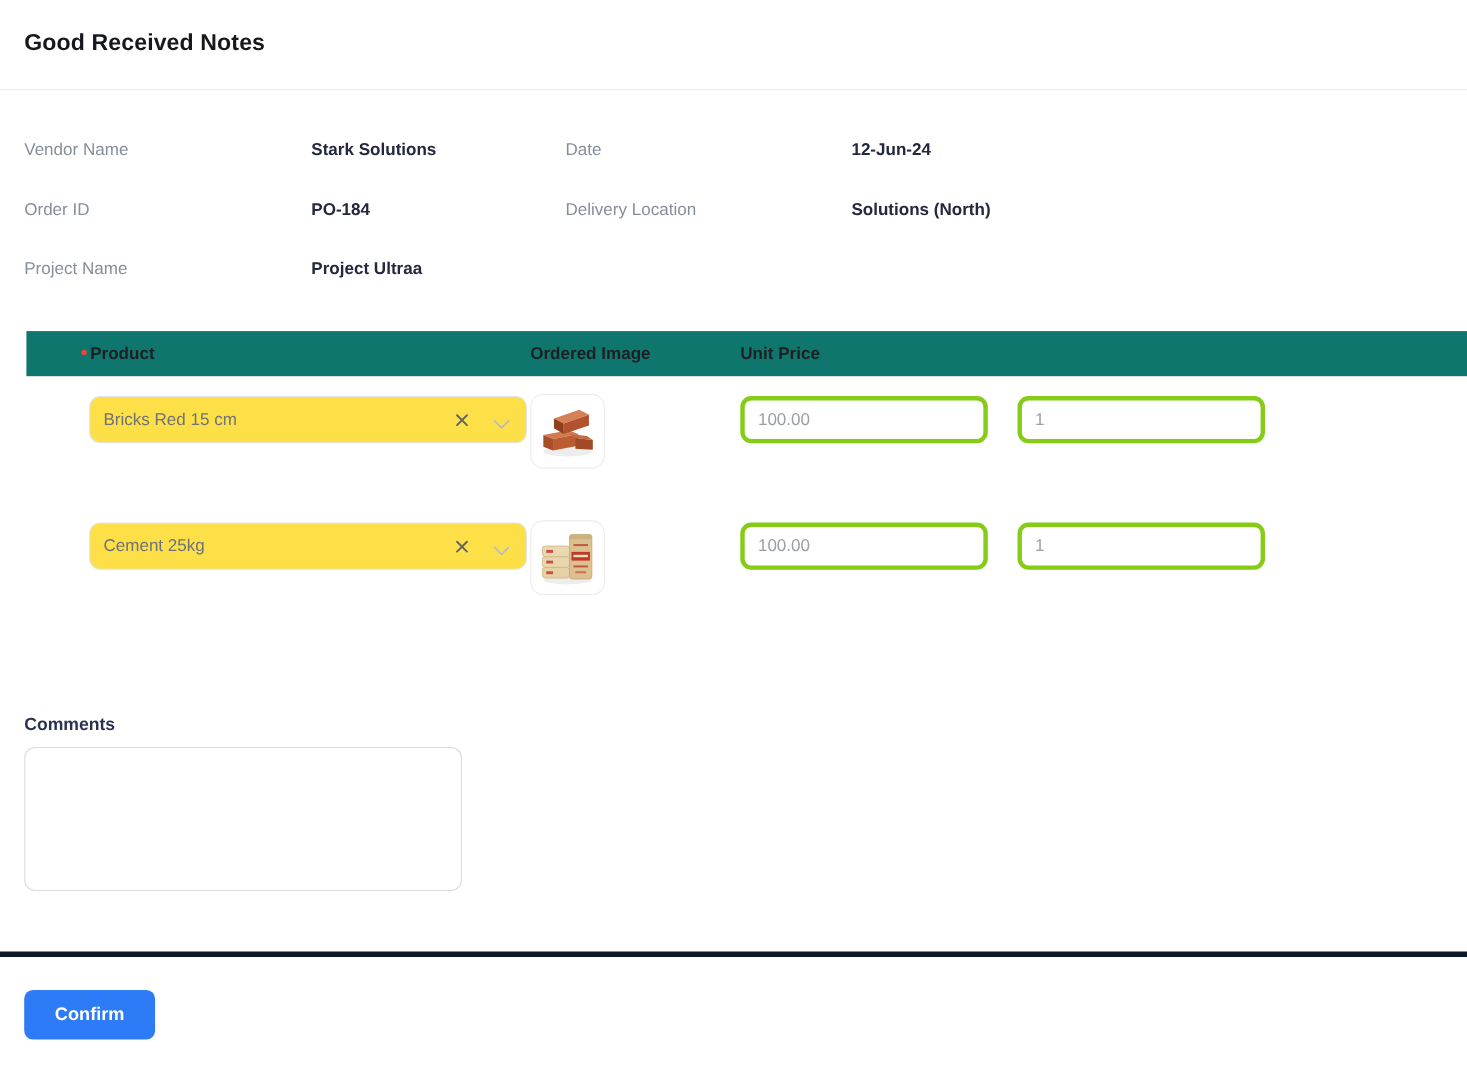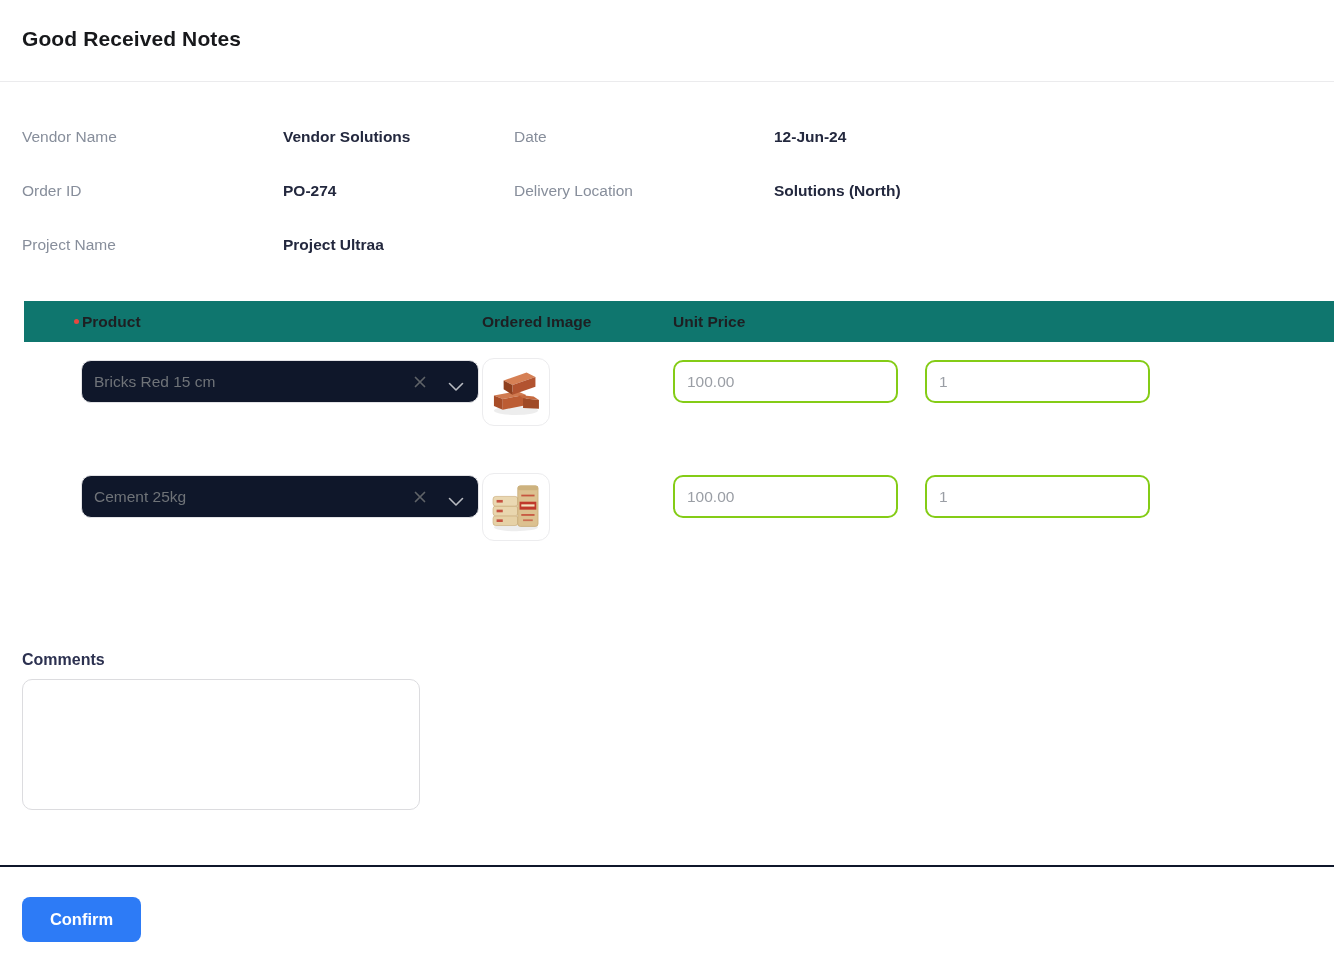--- a/index.html
+++ b/index.html
@@ -78,21 +78,21 @@
   }
   .cell-product { padding: 18px 0 0 57px; }
   .cell-image { padding-top: 16px; }
   .cell-price { padding: 18px 0 0 21px; }
   .cell-qty { padding: 18px 0 0 21px; }
   .product-select {
     position: relative;
     width: 398px; height: 43px;
     border: 1px solid #e3e3e6;
     border-radius: 10px;
-    background: #0f172a;
+    background: #fde047;
     cursor: pointer;
     display: flex;
     align-items: center;
   }
   .product-select-text {
     padding-left: 12px;
     font-size: 15.5px;
     color: #6f7378;
     flex: 1;
     white-space: nowrap;
@@ -115,21 +115,21 @@
     border: 1px solid #ececee;
     border-radius: 12px;
     background: #fff;
     display: flex;
     align-items: center;
     justify-content: center;
     overflow: hidden;
   }
   .num-input {
     width: 225px; height: 43px;
-    border: 2px solid #84cc16;
+    border: 4px solid #84cc16;
     border-radius: 10px;
     padding: 0 12px;
     font-size: 15.5px;
     font-family: "Liberation Sans", sans-serif;
     color: #3a3f46;
     outline: none;
   }
   .num-input::placeholder { color: #9a9ea5; opacity: 1; }
   
   .comments-section { margin: 79px 18px 0 22px; }
@@ -147,21 +147,21 @@
     outline: none;
     padding: 10px 12px;
     font-size: 15px;
     font-family: "Liberation Sans", sans-serif;
     color: #3a3f46;
     display: block;
   }
   
   .page-footer {
     margin-top: 55px;
-    border-top: 2px solid #0f172a;
+    border-top: 5px solid #0f172a;
     padding: 30px 0 0 22px;
   }
   .confirm-button {
     min-width: 119px; height: 45px;
     background: #2d7bf6;
     color: #ffffff;
     border: none;
     border-radius: 8px;
     font-size: 16.5px;
     font-weight: 600;
@@ -172,26 +172,26 @@
 </style>
 </head>
 <body>
 
 <header class="page-header">
   <div class="page-title">Good Received Notes</div>
 </header>
 
 <section class="info-grid">
   <div class="info-label">Vendor Name</div>
-  <div class="info-value">Vendor Solutions</div>
+  <div class="info-value">Stark Solutions</div>
   <div class="info-label">Date</div>
   <div class="info-value">12-Jun-24</div>
 
   <div class="info-label">Order ID</div>
-  <div class="info-value">PO-274</div>
+  <div class="info-value">PO-184</div>
   <div class="info-label">Delivery Location</div>
   <div class="info-value">Solutions (North)</div>
 
   <div class="info-label">Project Name</div>
   <div class="info-value">Project Ultraa</div>
   <div></div>
     <div></div>
 </section>
 
 <section class="line-items">

